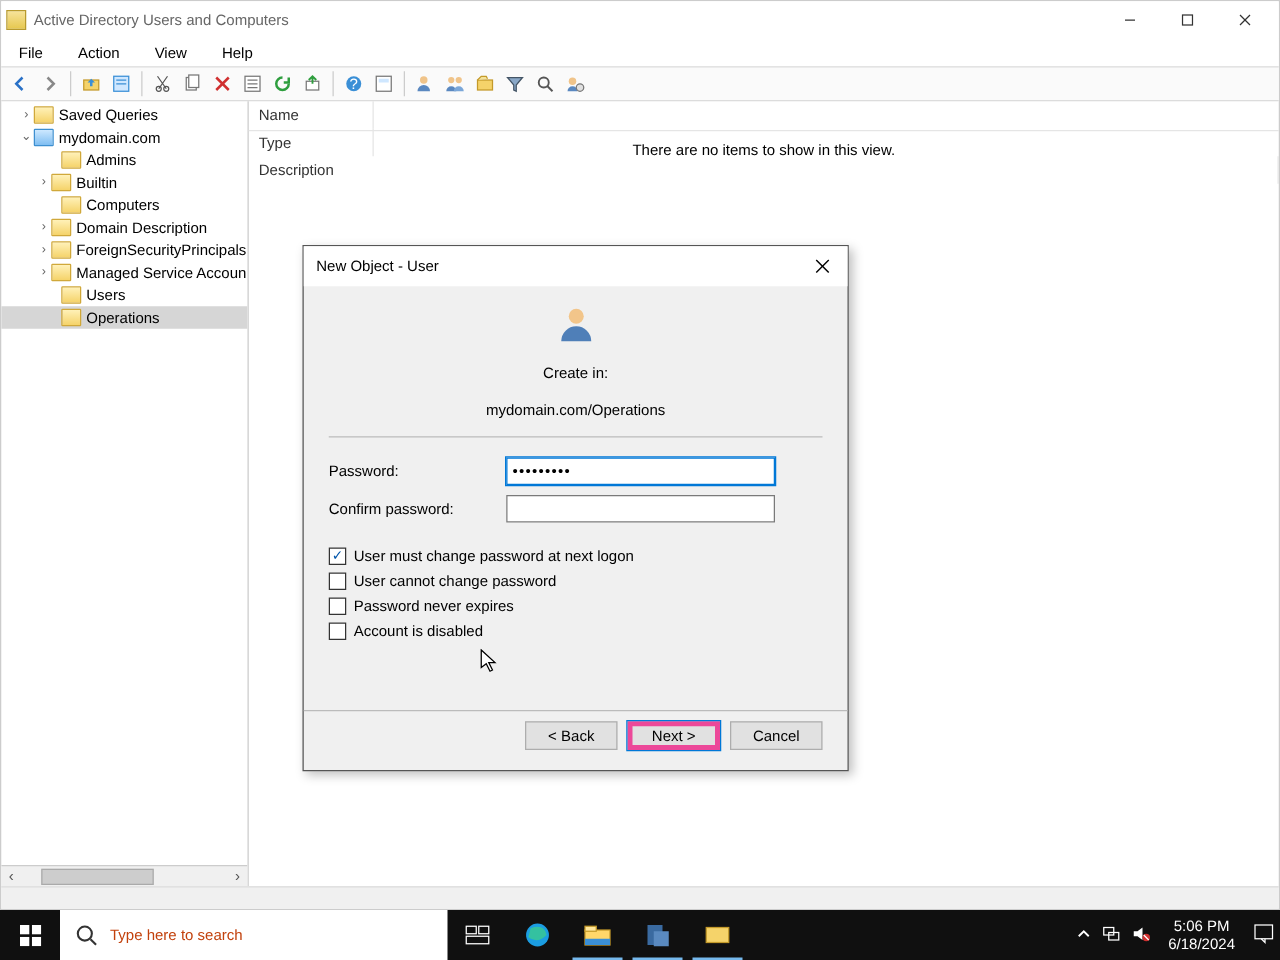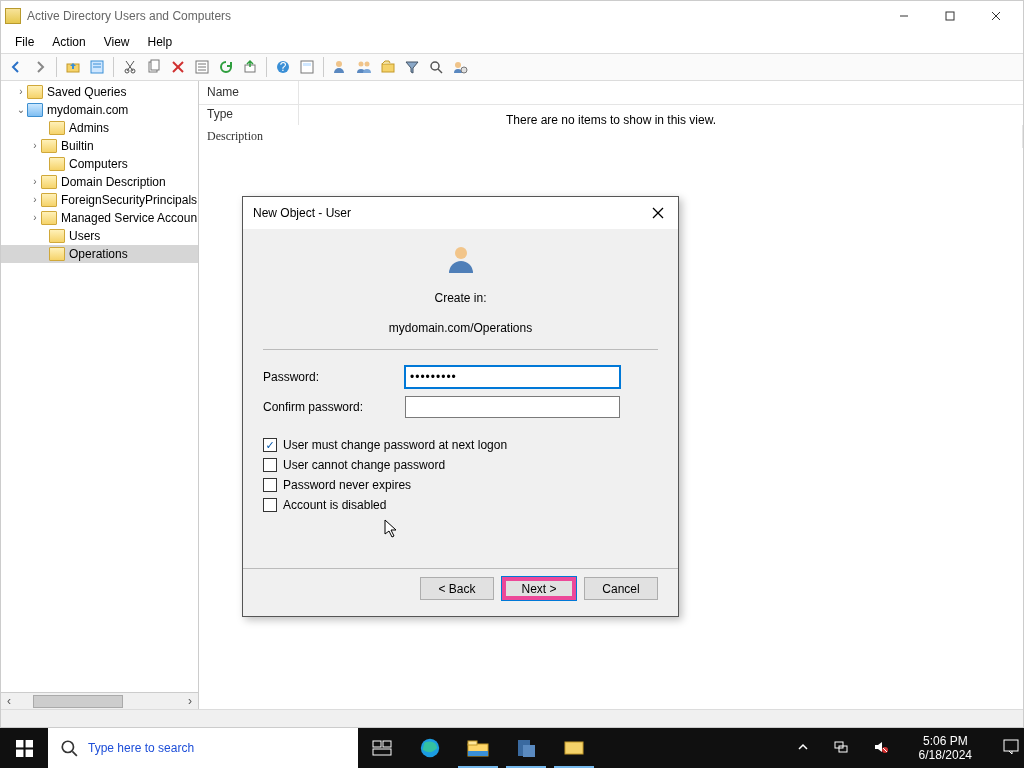--- a/index.html
+++ b/index.html
@@ -7,21 +7,21 @@
 
 
 .app { position: absolute; left: 0; top: 0; width: 1024px; height: 728px; background: #fff; border: 1px solid #ccc; }
 
 .titlebar { height: 30px; display: flex; align-items: center; padding: 0 4px; background: #fff; }
 .titlebar .app-icon { width: 16px; height: 16px; background: linear-gradient(#f7e39a,#e6c84f); border: 1px solid #b89a2d; margin-right: 6px; }
 .titlebar .title { flex: 1; color: #666; }
 .win-controls { display: flex; }
 .win-btn { width: 46px; height: 30px; display: flex; align-items: center; justify-content: center; color: #555; }
 
-.menubar { height: 22px; display: flex; align-items: center; padding: 0 6px; gap: 2px; background: #fff; }
+.menubar { height: 22px; display: flex; align-items: center; padding: 0 6px; gap: 12px; background: #fff; }
 .menubar span { padding: 2px 8px; }
 
 .toolbar { height: 28px; display: flex; align-items: center; padding: 2px 4px; gap: 2px; border-top: 1px solid #dcdcdc; border-bottom: 1px solid #dcdcdc; background: #fafafa; }
 .toolbar .sep { width: 1px; height: 20px; background: #ccc; margin: 0 3px; }
 .tb-btn { width: 22px; height: 22px; display:flex; align-items:center; justify-content:center; }
 .tb-btn svg { width:16px; height:16px; }
 
 .body { position: absolute; top: 80px; left: 0; right: 0; bottom: 18px; display: flex; }
 
 .tree { width: 198px; border-right: 1px solid #ccc; overflow: hidden; font-size: 12px; line-height: 18px; color: #000; padding-top: 2px; position: relative; }
@@ -31,21 +31,21 @@
 .tree .fld { width:16px; height:14px; margin-right:4px; background:linear-gradient(#fff1b8,#f5d36a); border:1px solid #d0a83a; border-radius:1px; }
 .tree .fld.dom { background:linear-gradient(#cde8ff,#7fbef2); border-color:#3d8fd0; }
 .tree-scroll { position:absolute; bottom:0; left:0; right:0; height:17px; background:#f0f0f0; border-top:1px solid #ccc; display:flex; align-items:center;}
 .tree-scroll .thumb{ width:90px; height:13px; background:#cdcdcd; margin-left:16px; border:1px solid #aaa;}
 .tree-scroll .ar{ width:16px; text-align:center; color:#555;}
 .tree-scroll .ar.right{margin-left:auto;}
 
 .listpane { flex:1; position:relative; }
 .list-head { height:24px; display:flex; border-bottom:1px solid #e5e5e5;flex-direction:column; }
 .list-head .col { padding: 4px 8px; border-right:1px solid #e5e5e5; color:#333; }
-.list-head .col.name{width:100px;} .list-head .col.type{width:100px;} .list-head .col.desc{flex:1;font-family:Liberation Serif, serif;}
+.list-head .col.name{width:100px;} .list-head .col.type{width:100px;} .list-head .col.desc{flex:1;}
 .empty-msg { text-align:center; margin-top:8px; color:#000; }
 
 .statusbar { position:absolute; bottom:0; left:0; right:0; height:18px; background:#f0f0f0; border-top:1px solid #dcdcdc; }
 
 
 .dialog { position:absolute; left:242px; top:196px; width:437px; background:#f0f0f0; border:1px solid #555; box-shadow: 3px 3px 8px rgba(0,0,0,.25); }
 .dlg-title { height:32px; background:#fff; display:flex; align-items:center; padding:0 10px; }
 .dlg-title .t { flex:1; color:#000; font-size:12px; }
 .dlg-close { width:32px; height:28px; display:flex; align-items:center; justify-content:center; margin-right:-6px;}
 .dlg-body { padding: 14px 20px 10px 20px; }
@@ -61,26 +61,26 @@
 .chk.checked::after { content:"✓"; color:#0055aa; font-size:11px; line-height:1; }
 .dlg-buttons { display:flex; justify-content:flex-end; gap:8px; padding: 8px 20px 16px 20px; border-top:1px solid #bbb; margin-top:40px;}
 .dlg-btn { width:74px; height:23px; background:#e1e1e1; border:1px solid #adadad; display:flex; align-items:center; justify-content:center; }
 .dlg-btn.primary { border:4px solid #ec4899; outline:1px solid #0078d7; }
 
 .cursor { position:absolute; left:384px; top:519px; pointer-events:none; }
 
 
 .taskbar { position:absolute; left:0; right:0; bottom:0; height:40px; background:#101010; color:#fff; display:flex; align-items:center; }
 .taskbar .start { width:48px; height:40px; display:flex; align-items:center; justify-content:center; }
-.taskbar .search { height:40px; width:310px; background:#fff; color:#1d4ed8; display:flex; align-items:center; padding:0 12px; gap:10px; }
+.taskbar .search { height:40px; width:310px; background:#fff; color:#c2410c; display:flex; align-items:center; padding:0 12px; gap:10px; }
 .taskbar .search svg{ color:#333;}
 .task-icons { display:flex; height:40px; }
 .task-icons .ti { width:48px; display:flex; align-items:center; justify-content:center; position:relative;}
 .task-icons .ti.active::after{content:"";position:absolute;bottom:0;left:4px;right:4px;height:2px;background:#76b9ed;}
-.tray { margin-left:auto; display:flex; align-items:center; height:42px; padding-right:4px; gap:24px; font-size:12px;}
+.tray { margin-left:auto; display:flex; align-items:center; height:42px; padding-right:4px; gap:8px; font-size:12px;}
 .tray .clock{ text-align:center; line-height:14px; font-size:12px; padding:0 6px;}
 .tray svg{color:#fff;}
 </style>
 </head>
 <body>
 
 <div class="app">
 
   <div class="titlebar">
     <div class="app-icon"></div>

